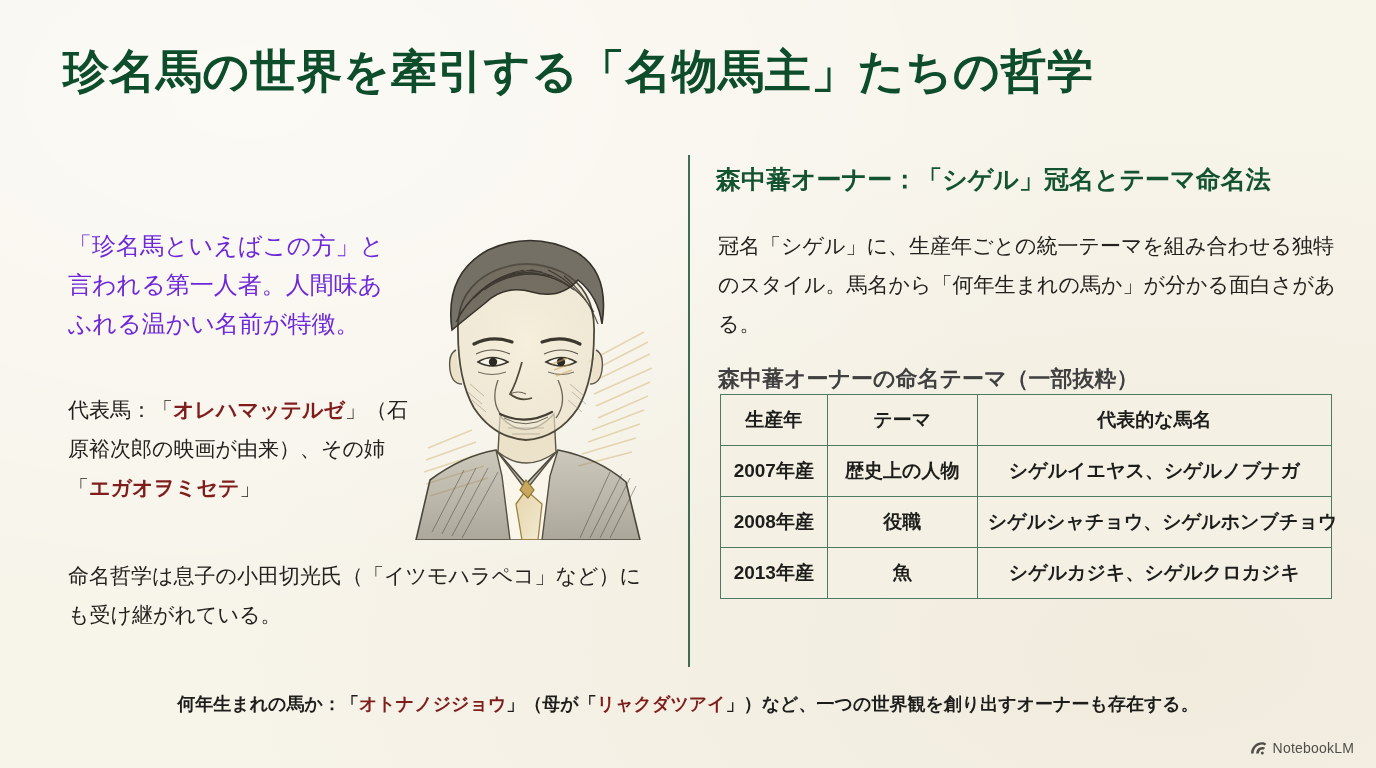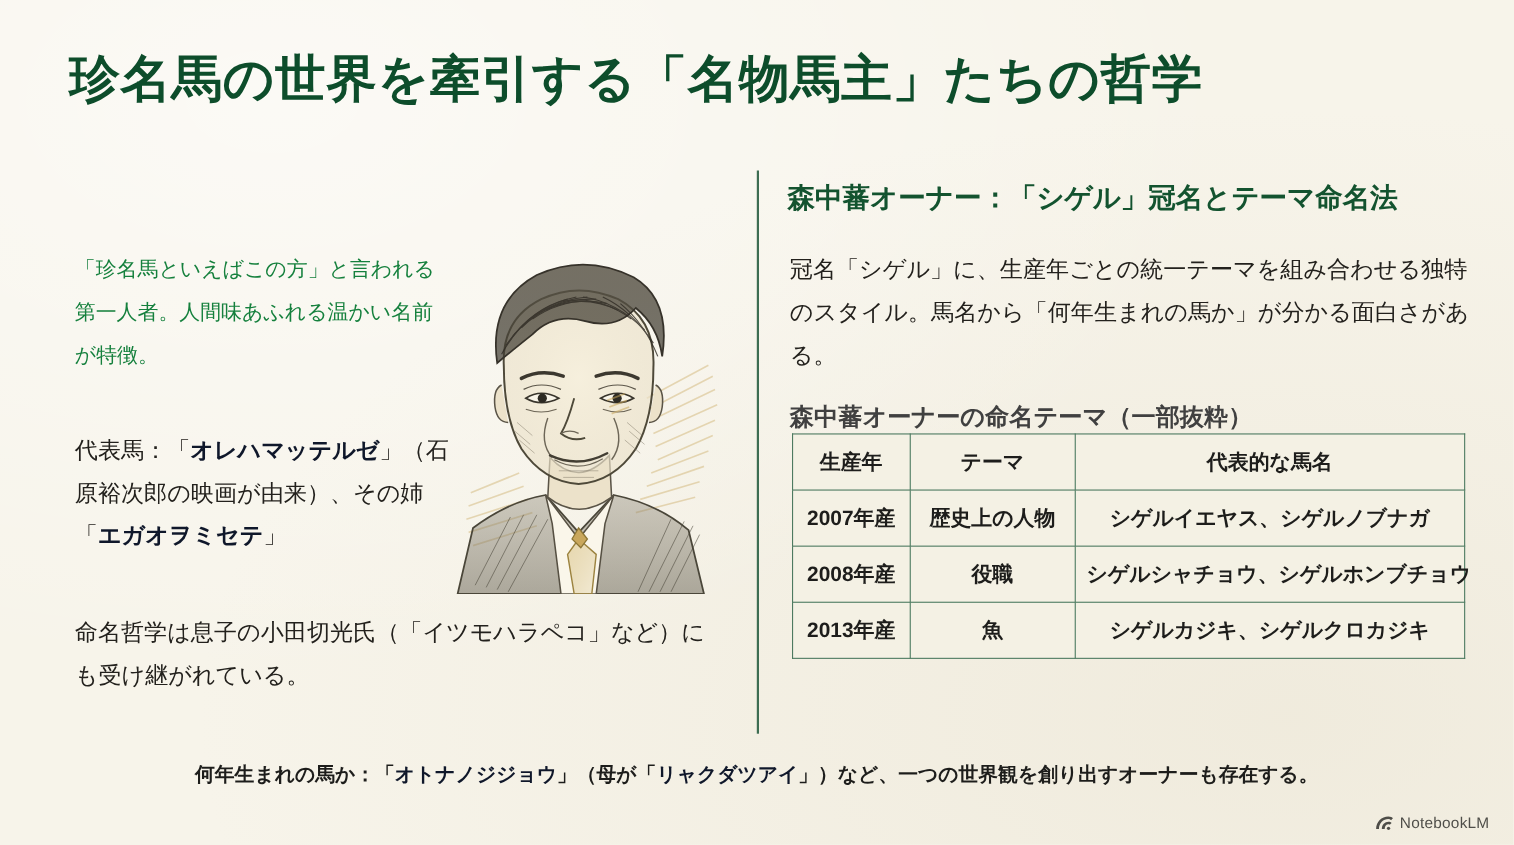--- a/index.html
+++ b/index.html
@@ -63,44 +63,44 @@
   }
   .col-heading.left  { left: 64px;  top: 163px; }
   .col-heading.right { left: 716px; top: 163px; }
 
   
   .left-body {
     position: absolute;
     left: 68px;
     top: 226px;
     width: 330px;
-    font-size: 19px;
+    font-size: 24px;
     line-height: 39px;
-    color: #15803d;
+    color: #6d28d9;
   }
   .left-body p { margin: 0; }
   .left-para-2 {
     position: absolute;
     left: 68px;
     top: 390px;
     width: 350px;
     font-size: 21px;
     line-height: 39px;
     color: #23211d;
   }
   .left-para-3 {
     position: absolute;
     left: 68px;
     top: 556px;
     width: 580px;
     font-size: 21px;
     line-height: 39px;
     color: #23211d;
   }
-  .gold { color: #0f172a; font-weight: 700; }
+  .gold { color: #7f1d1d; font-weight: 700; }
 
   
   .portrait {
     position: absolute;
     left: 392px;
     top: 212px;
     width: 268px;
     height: 328px;
     z-index: 3;
   }

